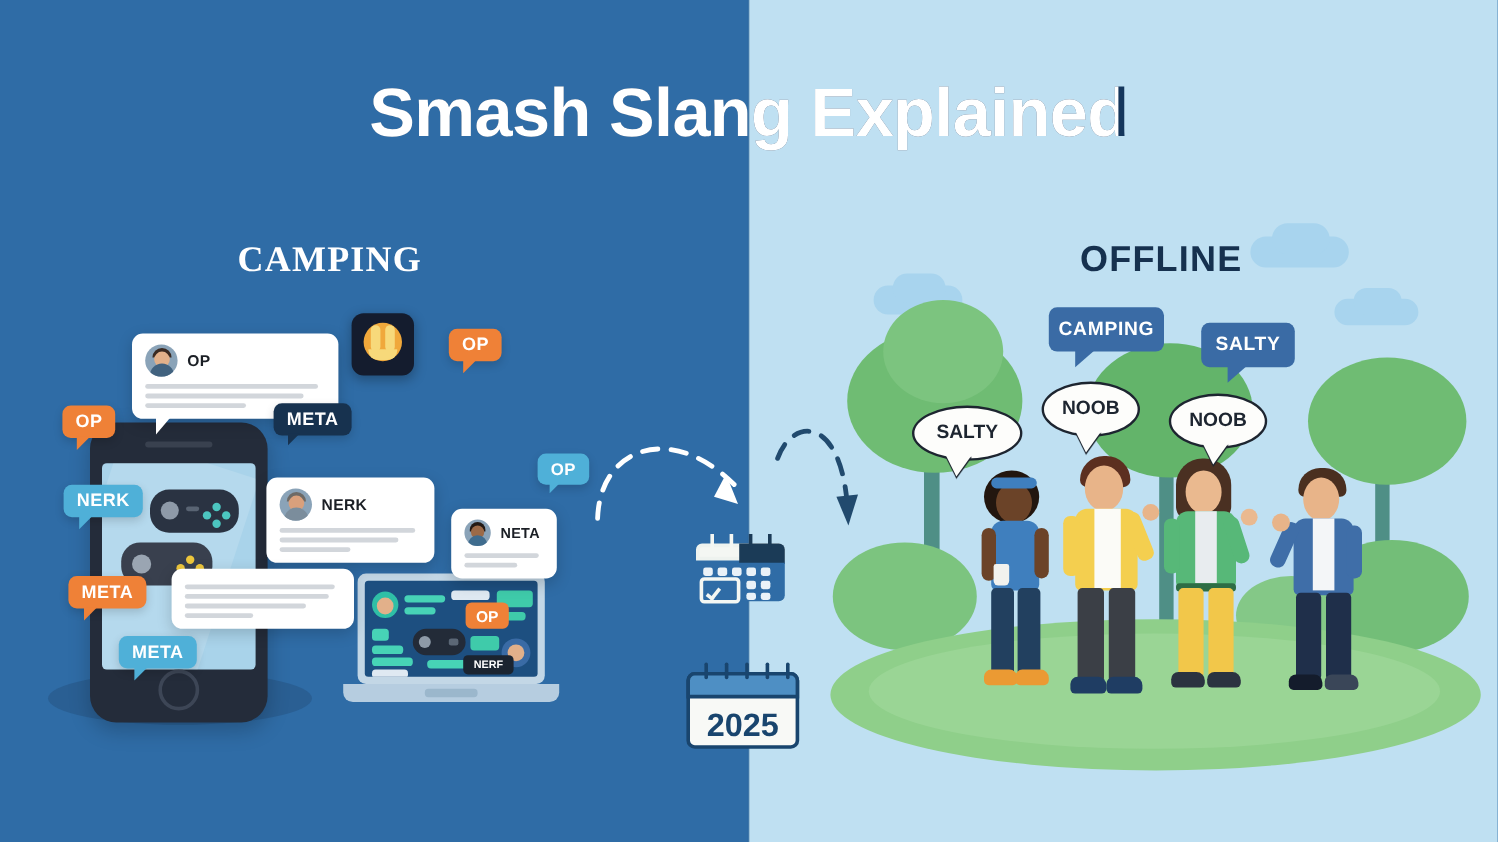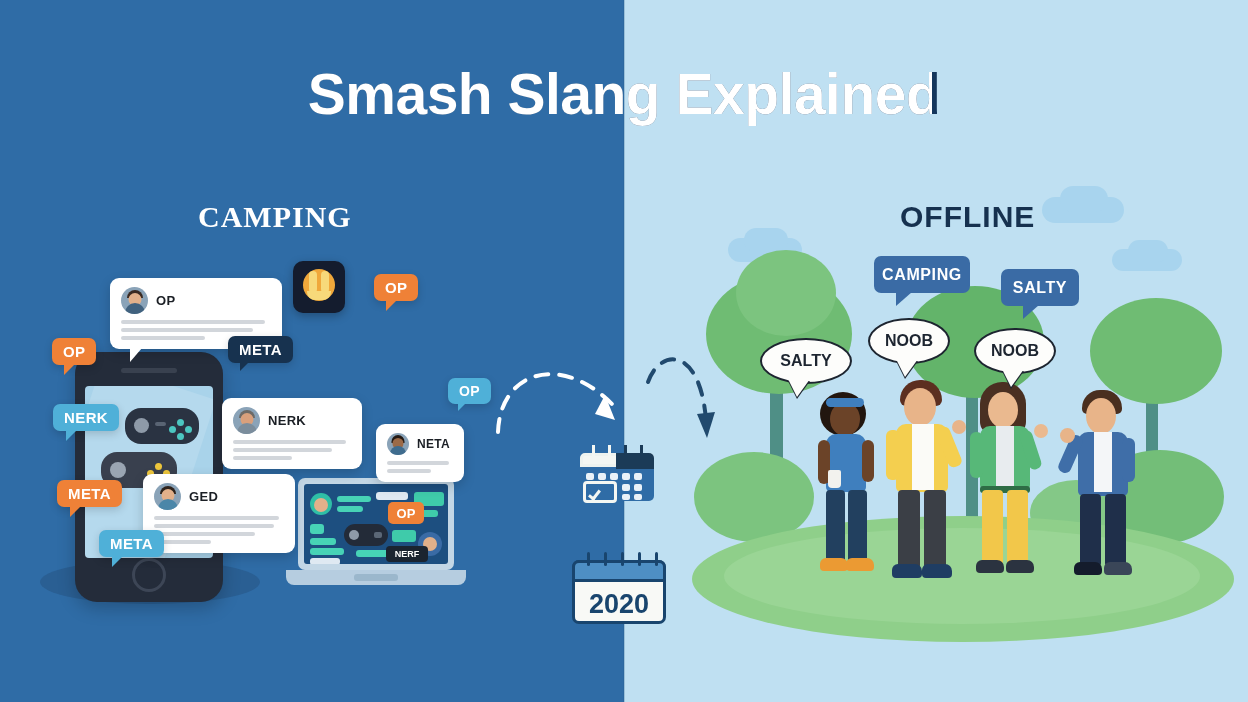--- a/index.html
+++ b/index.html
@@ -290,28 +290,20 @@
           <div class="body" style="background:#7b8d9c"></div>
       </div>
       <div class="chat-name">NERK</div>
     </div>
     <div class="line" style="width:96%"></div>
     <div class="line" style="width:84%"></div>
     <div class="line" style="width:50%"></div>
   </div>
 
   <div class="chat-card" style="left:143px; top:474px; width:152px;">
-    <div class="chat-head">
-      <div class="avatar">
-        <div class="hair" style="background:#2e231c"></div>
-          <div class="face"></div>
-          <div class="body" style="background:#4b86a8"></div>
-      </div>
-      <div class="chat-name">GED</div>
-    </div>
     <div class="line" style="width:96%"></div>
     <div class="line" style="width:92%"></div>
     <div class="line" style="width:78%"></div>
     <div class="line" style="width:44%"></div>
   </div>
 
   <div class="pill" style="left:52px; top:338px; background:#ef8137;">OP</div>
   <div style="position:absolute;left:64px;top:364px;width:0;height:0;z-index:25;
               border-left:0 solid transparent;border-right:11px solid transparent;
               border-top:11px solid #ef8137;"></div>
@@ -378,21 +370,21 @@
                 transform:rotate(38deg);"></div>
   </div>
 
   <div id="cal-2026">
     <div id="cal-2026-top"></div>
     <div class="ring" style="left:12px;"></div>
     <div class="ring" style="left:29px;"></div>
     <div class="ring" style="left:46px;"></div>
     <div class="ring" style="left:63px;"></div>
     <div class="ring" style="left:80px;"></div>
-    <div id="cal-2026-text">2020</div>
+    <div id="cal-2026-text">2025</div>
   </div>
 
   <div class="person" style="left:806px; top:392px; width:86px; height:198px;">
     <div class="p-hair" style="left:14px;top:0;width:46px;height:44px;border-radius:50%;background:#22160f;"></div>
     <div class="p-head" style="left:24px;top:10px;width:30px;height:34px;background:#6b4328;"></div>
     <div style="position:absolute;left:20px;top:6px;width:38px;height:9px;border-radius:5px;background:#3f7fbe;"></div>
     <div class="p-torso" style="left:20px;top:42px;width:40px;height:58px;background:#3f7fbe;"></div>
     <div class="p-arm" style="left:12px;top:48px;width:12px;height:44px;background:#6b4328;"></div>
     <div class="p-arm" style="left:56px;top:48px;width:12px;height:42px;background:#6b4328;"></div>
     <div style="position:absolute;left:22px;top:78px;width:13px;height:18px;background:#f2f2ee;border-radius:2px 2px 4px 4px;"></div>

